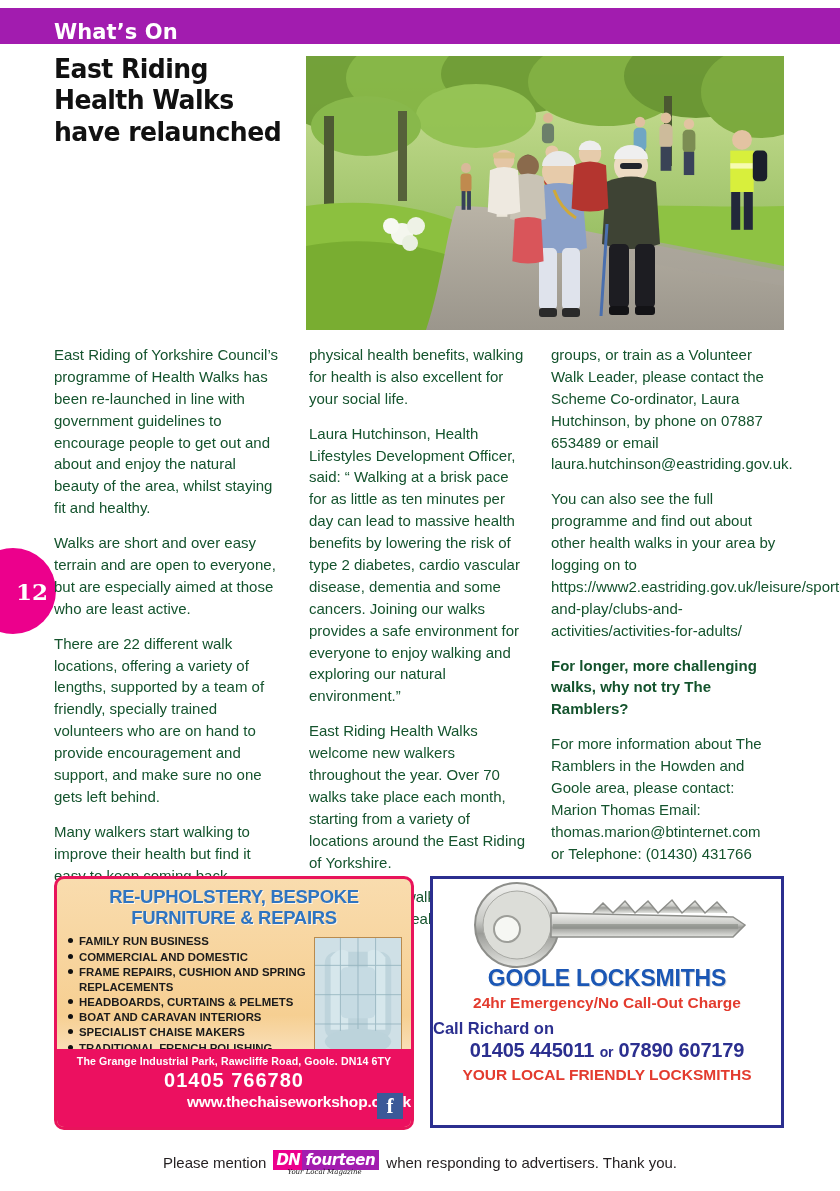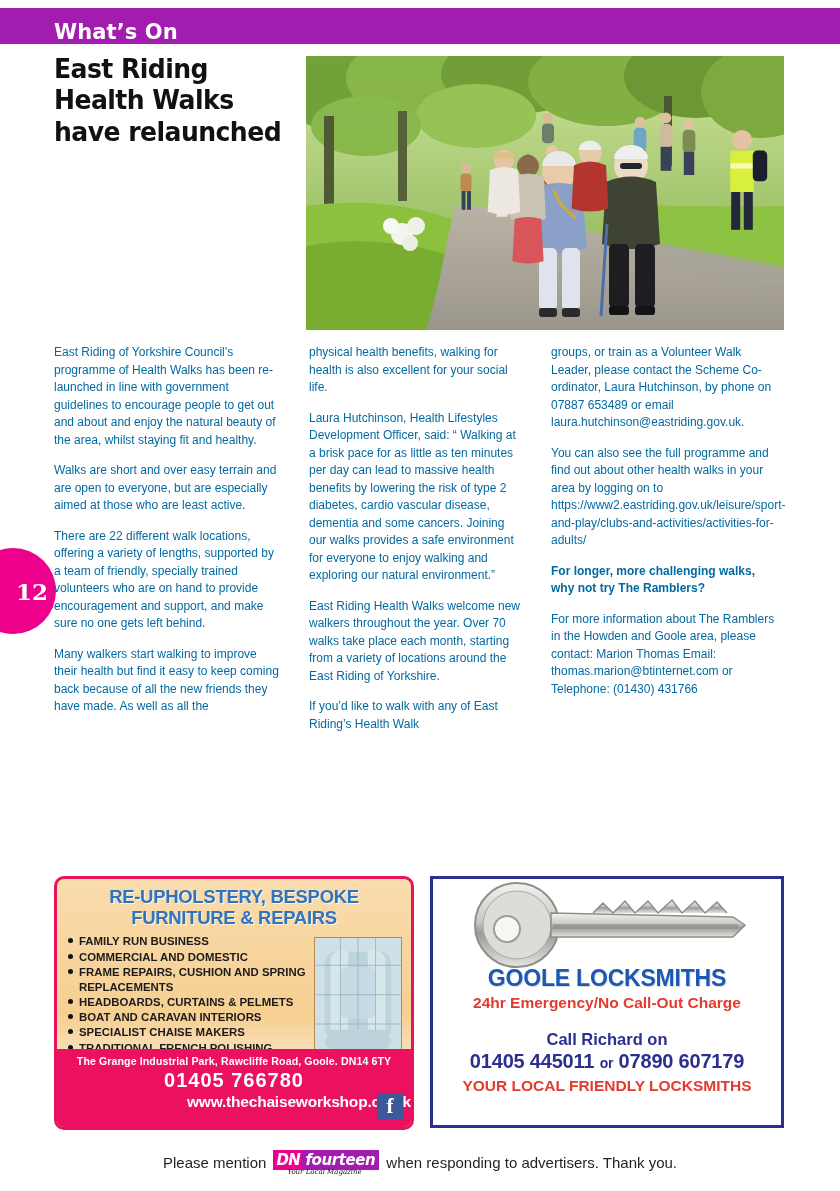--- a/index.html
+++ b/index.html
@@ -52,21 +52,21 @@
     width: 86px; height: 86px; border-radius: 50%;
     background: #ec008c; color: #fff;
     display:flex; align-items:center; justify-content:center;
   }
   .pagenum span {
     font-family: "DejaVu Serif", serif; font-weight: 700;
     font-size: 23px; padding-left: 38px;
   }
 
   
-  .col { position: absolute; font-size: 12px; line-height: 1.46; color: #0369a1; }
+  .col { position: absolute; font-size: 15px; line-height: 1.46; color: #14532d; }
   .col p { margin-bottom: 13px; }
   .col b { font-weight: 700; }
   #col1 { left: 54px; top: 344px; width: 225px; }
   #col2 { left: 309px; top: 344px; width: 216px; }
   #col3 { left: 551px; top: 344px; width: 226px; }
 
   
   .ad-chaise {
     position: absolute; left: 54px; top: 876px; width: 360px; height: 254px;
     border: 3px solid #e8145b; border-radius: 10px;
@@ -138,22 +138,22 @@
   }
   .ad-lock .sub1 {
     text-align:center; font-weight:600; font-size: 15.5px; color:#e33b2e;
     margin-top: 2px;
   }
   .ad-lock .sub2 {
     text-align:center; font-weight:600; font-size: 14.6px; color:#2f74c0;
     line-height: 1.33; margin-top: 3px;
   }
   .ad-lock .callrich {
-    text-align:center; font-weight:700; font-size: 16.5px; color:#2b2f8f;
-    margin-top: 18px;
+    font-weight:700; font-size: 16.5px; color:#2b2f8f;
+    margin-top: 7px;
   }
   .ad-lock .nums {
     text-align:center; font-weight:700; font-size: 20px; color:#2b2f8f;
     margin-top: 1px; letter-spacing: -.2px;
   }
   .ad-lock .nums .or { font-size: 14px; font-weight:600; }
   .ad-lock .tagline {
     text-align:center; font-weight:600; font-size: 15.5px; color:#e33b2e;
     margin-top: 4px;
   }

